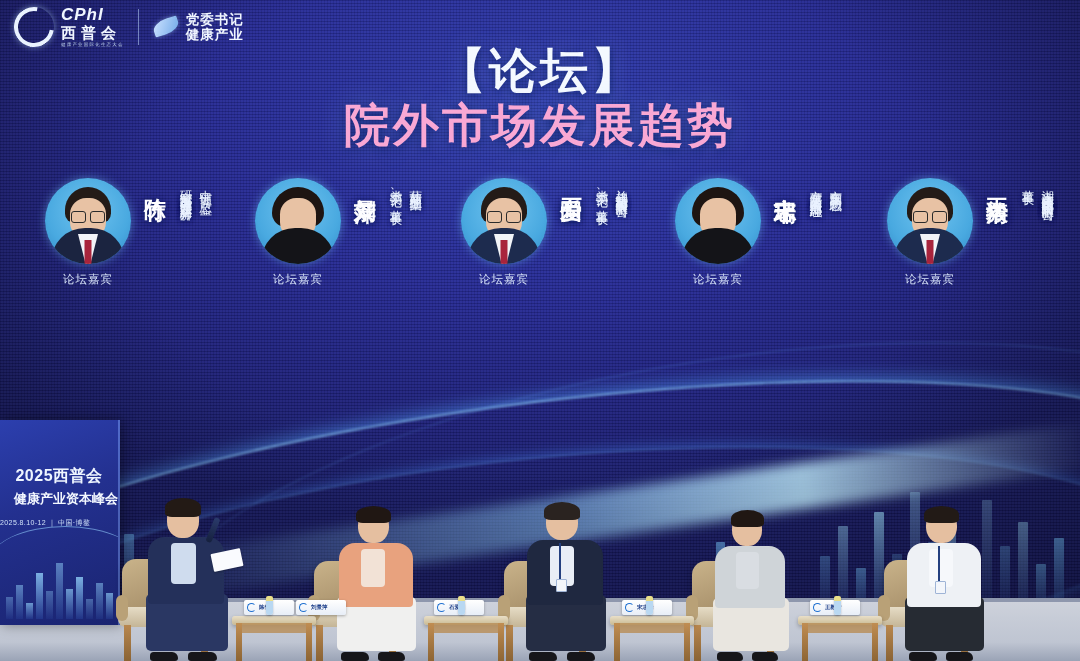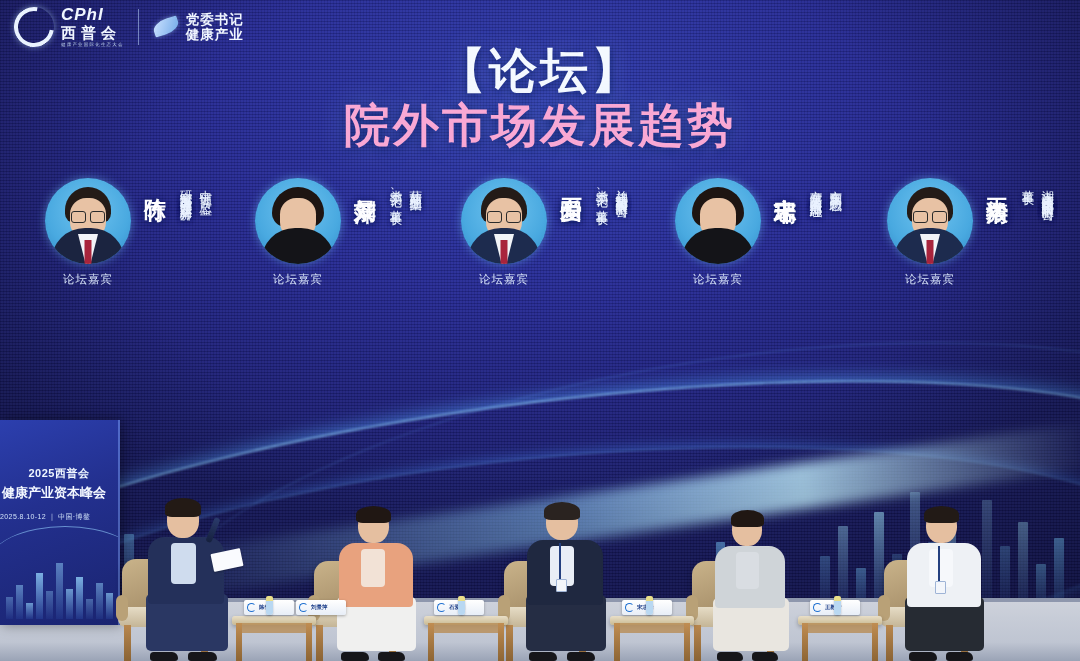--- a/index.html
+++ b/index.html
@@ -123,22 +123,22 @@
   }
 
   
   .podium{
     position:absolute;left:0;top:420px;width:118px;height:205px;z-index:7;
     background:linear-gradient(160deg,#2c3fae 0%,#23308f 40%,#1a2470 100%);
     border-right:2px solid rgba(150,190,255,.35);
     box-shadow:2px 0 12px rgba(0,0,0,.4);
     overflow:hidden;
   }
-  .pod-t1{margin-top:46px;text-align:center;font-size:11px;font-weight:bold;color:#eef5ff;letter-spacing:.5px;}
-  .pod-t2{margin-top:3px;text-align:left;padding-left:2px;font-size:13px;font-weight:bold;color:#f3f8ff;letter-spacing:0px;white-space:nowrap;}
+  .pod-t1{margin-top:46px;text-align:center;font-size:16px;font-weight:bold;color:#eef5ff;letter-spacing:.5px;}
+  .pod-t2{margin-top:3px;text-align:right;padding-left:2px;font-size:13px;font-weight:bold;color:#f3f8ff;letter-spacing:0px;white-space:nowrap;}
   .pod-t3{margin-top:10px;text-align:left;padding-left:0px;font-size:7px;color:#cfe0f8;letter-spacing:.4px;white-space:nowrap;}
   .pod-bars{position:absolute;left:0;bottom:0;width:118px;height:85px;}
   .pod-bars .b{position:absolute;bottom:6px;background:linear-gradient(180deg,rgba(150,215,255,.9),rgba(60,120,225,.2));}
   .pod-curve{position:absolute;left:-10px;bottom:28px;width:150px;height:70px;border-top:1.5px solid rgba(150,210,255,.6);border-radius:50%;}
 
   
   .floor{
     position:absolute;left:0;top:598px;width:1080px;height:63px;
     background:linear-gradient(180deg,#cfd3dc 0%,#c7ccd7 32%,#bfc5d2 70%,#9aa3b6 100%);
   }

